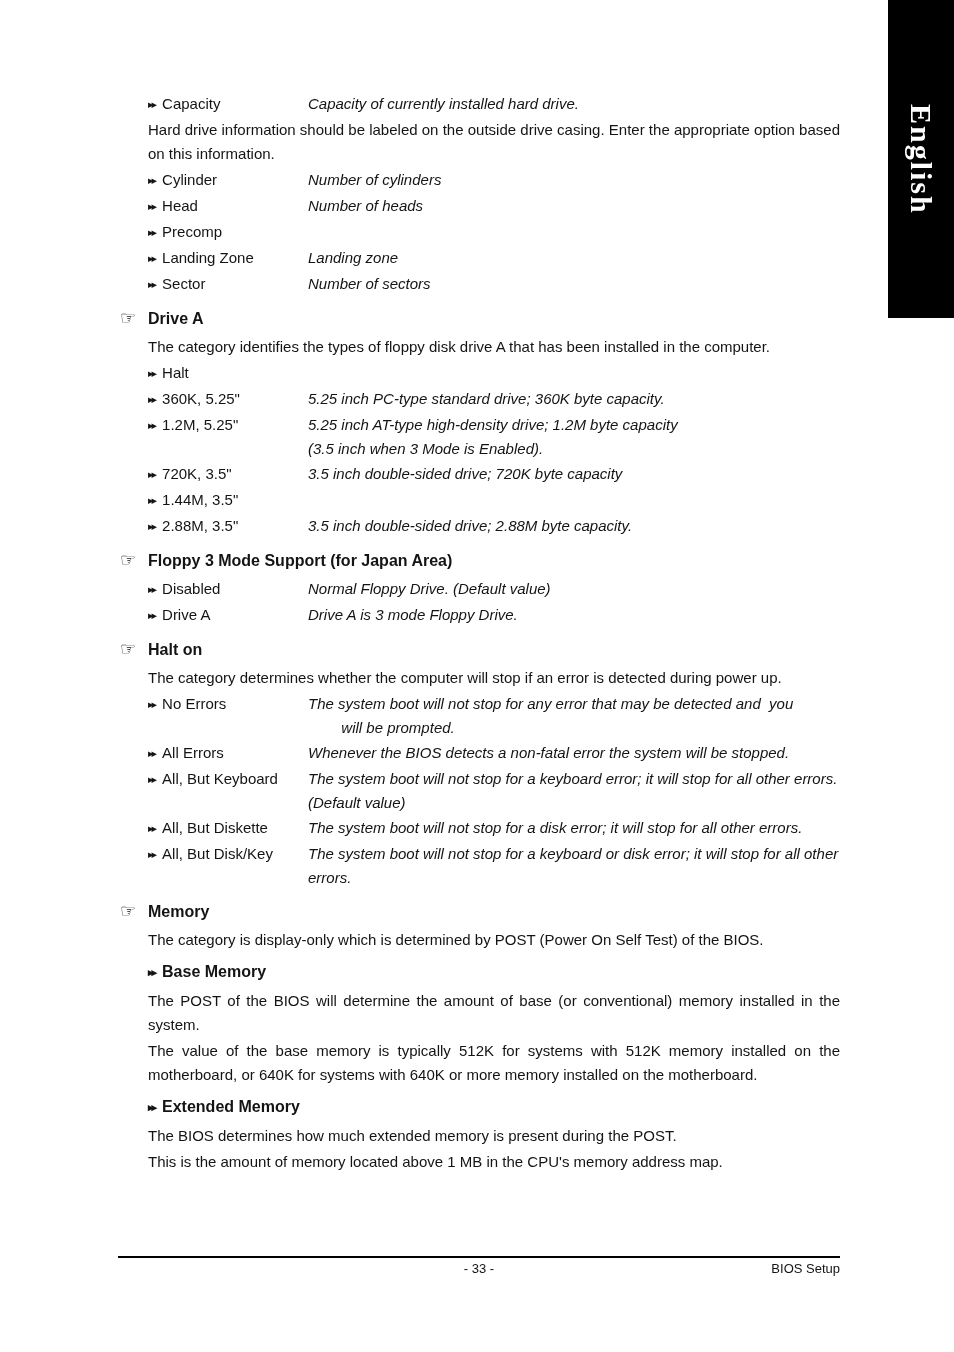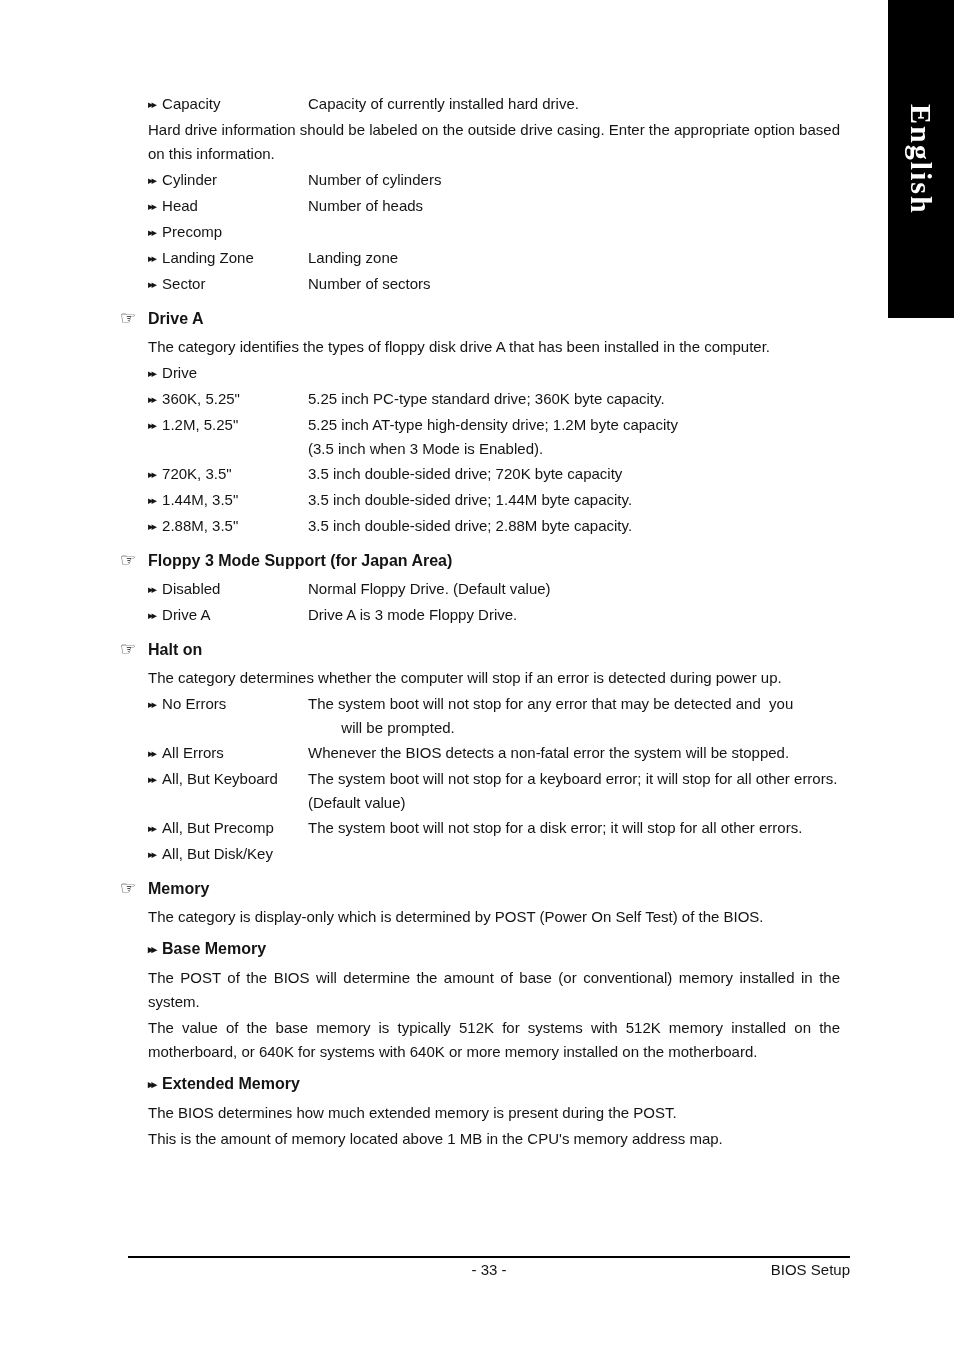--- a/index.html
+++ b/index.html
@@ -44,21 +44,21 @@
     flex: 0 0 160px;
     display: flex; gap: 7px; align-items: baseline;
     white-space: nowrap;
   }
   .arrow-icon {
     font-size: 11px;
     letter-spacing: -2px;
     position: relative; top: -1px;
     flex: 0 0 auto;
   }
-  .term-desc { flex: 1; white-space: pre-wrap; }
+  .term-desc { flex: 1; white-space: pre-wrap; font-style: italic; }
 
   .para {
     padding-left: 30px;
     text-align: justify;
     margin-bottom: 2px;
   }
 
   .heading {
     margin: 9px 0 4px 0;
     font-weight: bold;
@@ -77,24 +77,24 @@
     padding-left: 30px;
     font-weight: bold;
     font-size: 16px;
     display: flex; gap: 7px; align-items: baseline;
   }
   .subheading .arrow-icon { font-weight: bold; }
 
   
   .footer {
     position: absolute;
-    left: 128px; top: 1256px;
+    left: 118px; top: 1256px;
     width: 722px;
     border-top: 2px solid #000;
-    font-size: 15px;
+    font-size: 13px;
     height: 26px;
   }
   .footer .page-number {
     position: absolute; left: 0; right: 0; top: 3px;
     text-align: center;
   }
   .footer .section-label {
     position: absolute; right: 0; top: 3px;
   }
 </style>
@@ -151,21 +151,21 @@
         <div class="term-desc">Number of sectors</div>
       </div>
       <div class="heading">
         <span class="hand-icon">☞</span>
         <span class="heading-text">Drive A</span>
       </div>
       <div class="para">The category identifies the types of floppy disk drive A that has been installed in the computer.</div>
       <div class="term-row">
         <div class="term-label">
           <span class="arrow-icon">▸▸</span>
-          <span class="label-text">Drive</span>
+          <span class="label-text">Halt</span>
         </div>
       </div>
       <div class="term-row">
         <div class="term-label">
           <span class="arrow-icon">▸▸</span>
           <span class="label-text">360K, 5.25"</span>
         </div>
         <div class="term-desc">5.25 inch PC-type standard drive; 360K byte capacity.</div>
       </div>
       <div class="term-row">
@@ -181,21 +181,20 @@
           <span class="arrow-icon">▸▸</span>
           <span class="label-text">720K, 3.5"</span>
         </div>
         <div class="term-desc">3.5 inch double-sided drive; 720K byte capacity</div>
       </div>
       <div class="term-row">
         <div class="term-label">
           <span class="arrow-icon">▸▸</span>
           <span class="label-text">1.44M, 3.5"</span>
         </div>
-        <div class="term-desc">3.5 inch double-sided drive; 1.44M byte capacity.</div>
       </div>
       <div class="term-row">
         <div class="term-label">
           <span class="arrow-icon">▸▸</span>
           <span class="label-text">2.88M, 3.5"</span>
         </div>
         <div class="term-desc">3.5 inch double-sided drive; 2.88M byte capacity.</div>
       </div>
       <div class="heading">
         <span class="hand-icon">☞</span>
@@ -238,29 +237,30 @@
       <div class="term-row">
         <div class="term-label">
           <span class="arrow-icon">▸▸</span>
           <span class="label-text">All, But Keyboard</span>
         </div>
         <div class="term-desc">The system boot will not stop for a keyboard error; it will stop for all other errors. (Default value)</div>
       </div>
       <div class="term-row">
         <div class="term-label">
           <span class="arrow-icon">▸▸</span>
-          <span class="label-text">All, But Precomp</span>
+          <span class="label-text">All, But Diskette</span>
         </div>
         <div class="term-desc">The system boot will not stop for a disk error; it will stop for all other errors.</div>
       </div>
       <div class="term-row">
         <div class="term-label">
           <span class="arrow-icon">▸▸</span>
           <span class="label-text">All, But Disk/Key</span>
         </div>
+        <div class="term-desc">The system boot will not stop for a keyboard or disk error; it will stop for all other errors.</div>
       </div>
       <div class="heading">
         <span class="hand-icon">☞</span>
         <span class="heading-text">Memory</span>
       </div>
       <div class="para">The category is display-only which is determined by POST (Power On Self Test) of the BIOS.</div>
       <div class="subheading">
         <span class="arrow-icon">▸▸</span>
         <span class="subheading-text">Base Memory</span>
       </div>

